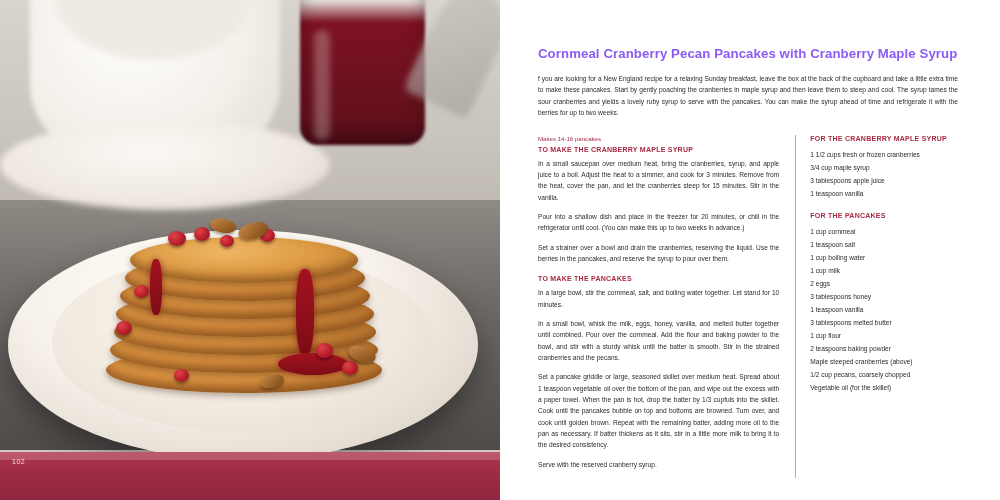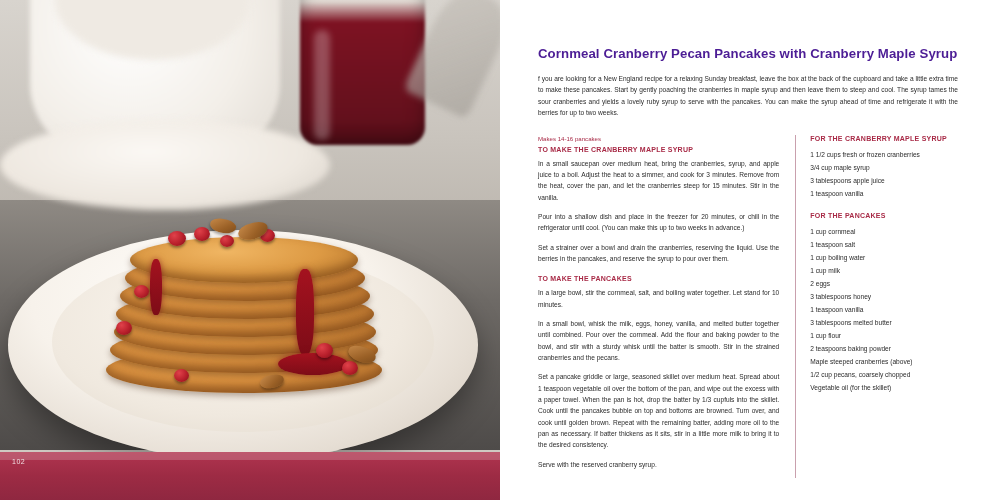--- a/index.html
+++ b/index.html
@@ -171,21 +171,21 @@
   
   .recipe-page {
     position: relative;
     width: 500px;
     height: 500px;
     background: #ffffff;
     box-sizing: border-box;
     padding: 46px 26px 0 38px;
   }
   .recipe-title {
-    color: #4c1d95;
+    color: #8b5cf6;
     font-size: 13.2px;
     font-weight: bold;
     letter-spacing: 0.1px;
     margin: 0 0 10px 0;
     line-height: 1.25;
   }
   .intro {
     font-size: 6.6px;
     line-height: 1.75;
     color: #2b2b2b;

